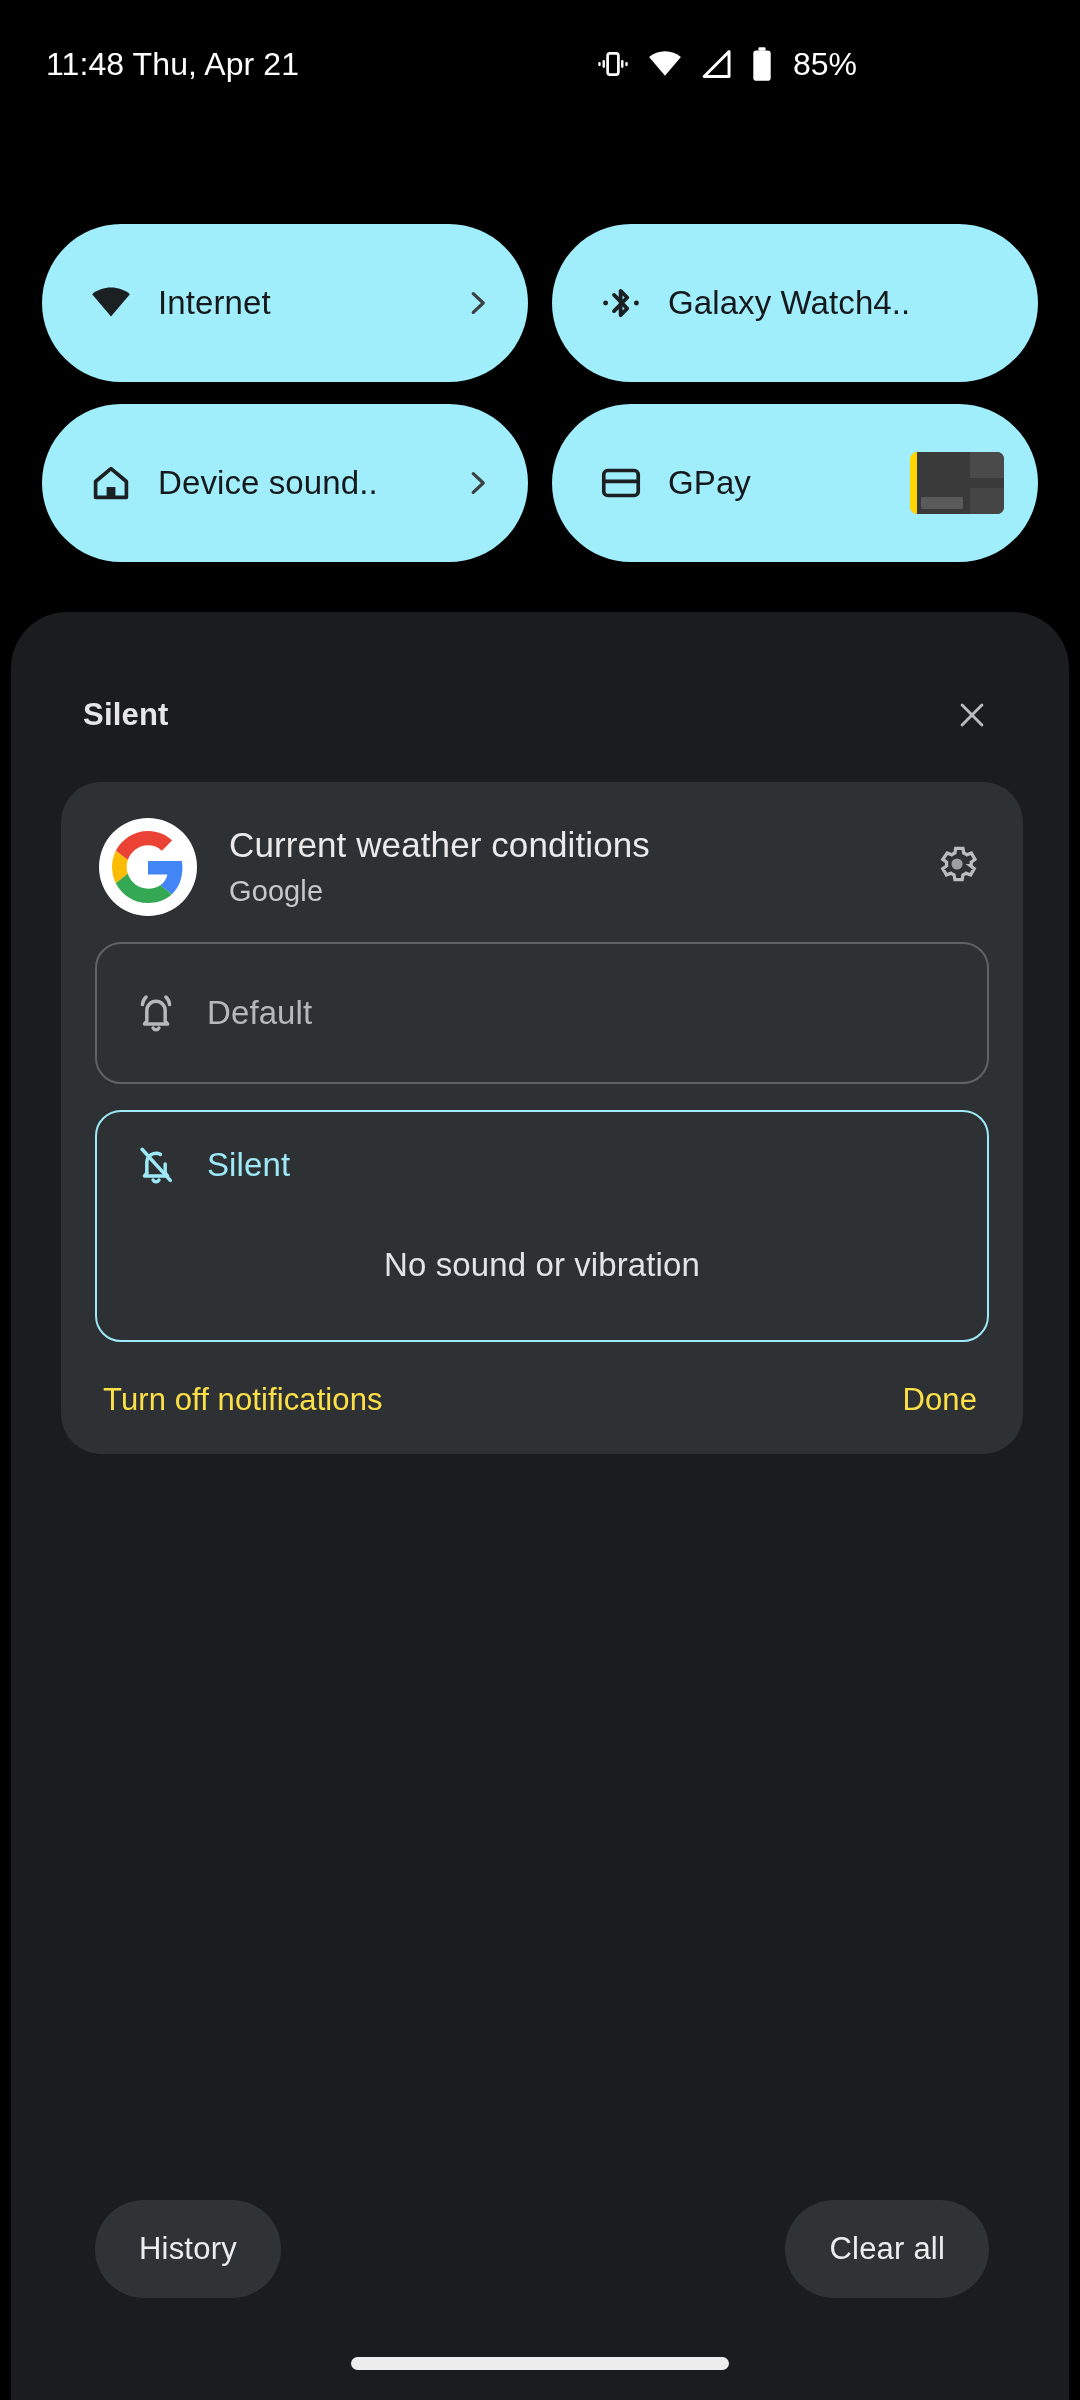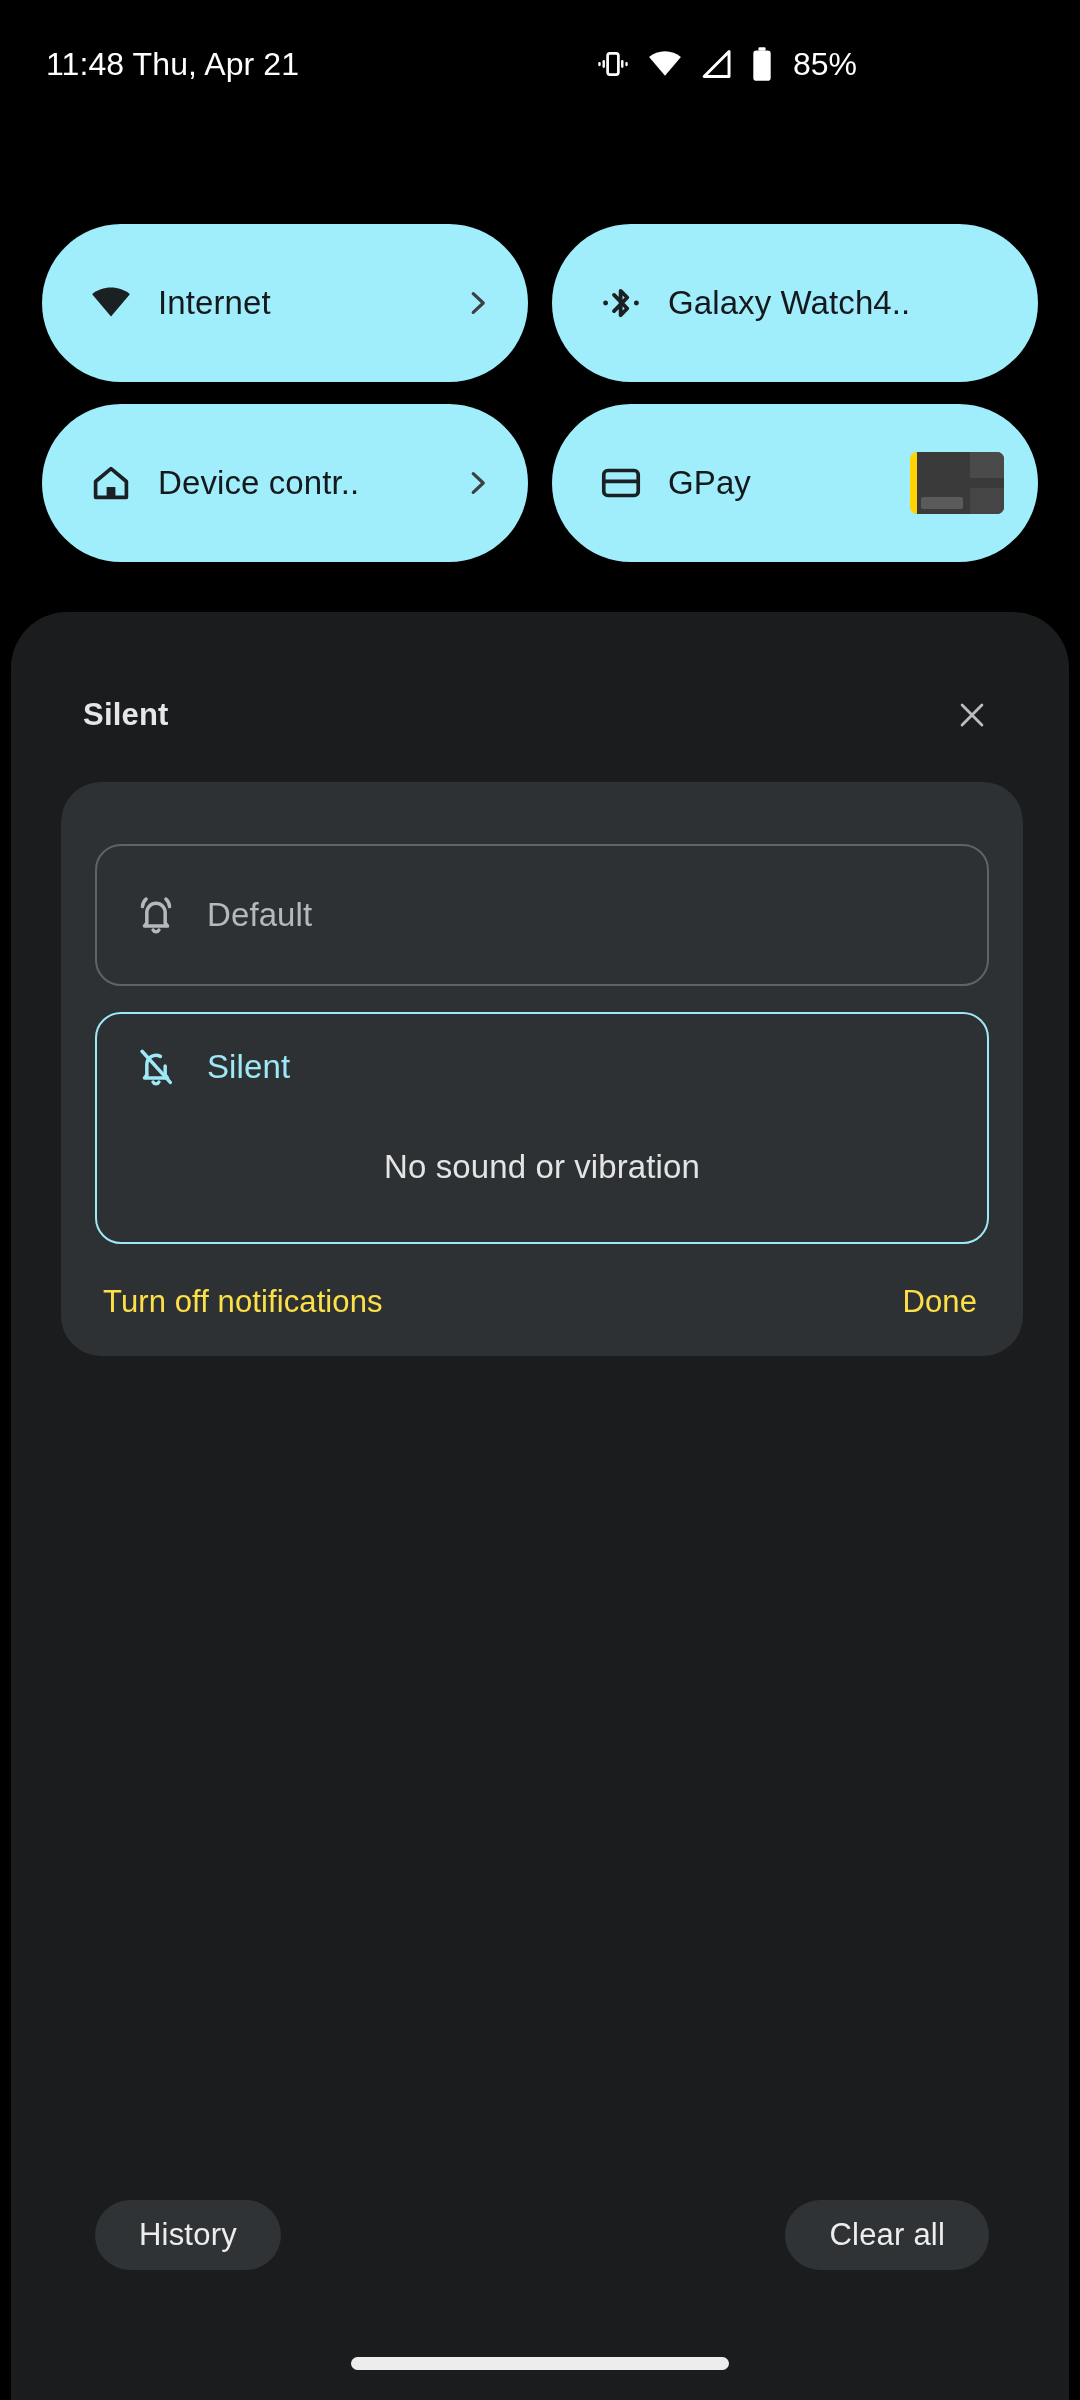--- a/index.html
+++ b/index.html
@@ -239,21 +239,21 @@
   }
 
   
   #shade-footer {
     position:absolute;
     top:1588px; left:84px;
     width:894px;
     display:flex; align-items:center; justify-content:space-between;
   }
   .pill {
-    height:70px;
+    height:98px;
     background:#303335;
     border-radius:49px;
     display:flex; align-items:center; justify-content:center;
     padding:16px 44px;
     font-size:31px;
     color:#EDEDED;
     cursor:pointer;
     font-family:"Liberation Sans", sans-serif;
     border:none;
     letter-spacing:0.2px;
@@ -333,21 +333,21 @@
       <span class="qs-label">Galaxy Watch4..</span>
     </div>
 
     <div class="qs-tile">
       <span class="qs-icon">
         <svg width="44" height="44" viewBox="0 0 24 24" fill="none" stroke="#1B2022" stroke-width="2" stroke-linejoin="round">
           <path d="M3.6 11.2 12 4.2l8.4 7v8.6H3.6v-8.6z"></path>
           <rect x="9.6" y="14.2" width="4.8" height="5.6" fill="#1B2022" stroke="none"></rect>
         </svg>
       </span>
-      <span class="qs-label">Device contr..</span>
+      <span class="qs-label">Device sound..</span>
       <span class="qs-chevron">
         <svg width="30" height="30" viewBox="0 0 24 24" fill="none" stroke="#3B4042" stroke-width="2.6" stroke-linecap="round" stroke-linejoin="round">
           <polyline points="9,4.5 17,12 9,19.5"></polyline>
         </svg>
       </span>
     </div>
 
     <div class="qs-tile">
       <span class="qs-icon">
         <svg width="44" height="44" viewBox="0 0 24 24" fill="none" stroke="#1B2022" stroke-width="2" stroke-linejoin="round">
@@ -370,20 +370,40 @@
       <span id="shade-close">
         <svg width="34" height="34" viewBox="0 0 24 24" fill="none" stroke="#B9BDBF" stroke-width="2" stroke-linecap="round">
           <line x1="5" y1="5" x2="19" y2="19"></line>
           <line x1="19" y1="5" x2="5" y2="19"></line>
         </svg>
       </span>
     </div>
 
     <div id="notif-card">
 
+      <div id="notif-head">
+        <span id="app-avatar">
+          <svg width="72" height="72" viewBox="0 0 48 48">
+            <path fill="#EA4335" d="M24 9.5c3.54 0 6.71 1.22 9.21 3.6l6.85-6.85C35.9 2.38 30.47 0 24 0 14.62 0 6.51 5.38 2.56 13.22l7.98 6.19C12.43 13.72 17.74 9.5 24 9.5z"></path>
+            <path fill="#4285F4" d="M46.98 24.55c0-1.57-.15-3.09-.38-4.55H24v9.02h12.94c-.58 2.96-2.26 5.48-4.78 7.18l7.73 6c4.51-4.18 7.09-10.36 7.09-17.65z"></path>
+            <path fill="#FBBC05" d="M10.53 28.59c-.48-1.45-.76-2.99-.76-4.59s.27-3.14.76-4.59l-7.98-6.19C.92 16.46 0 20.12 0 24c0 3.88.92 7.54 2.56 10.78l7.97-6.19z"></path>
+            <path fill="#34A853" d="M24 48c6.48 0 11.93-2.13 15.89-5.81l-7.73-6c-2.15 1.45-4.92 2.3-8.16 2.3-6.26 0-11.57-4.22-13.47-9.91l-7.98 6.19C6.51 42.62 14.62 48 24 48z"></path>
+          </svg>
+        </span>
+        <div id="notif-head-text">
+          <div id="notif-title">Current weather conditions</div>
+          <div id="notif-app">Google</div>
+        </div>
+        <span id="notif-gear">
+          <svg width="46" height="46" viewBox="0 0 24 24" fill="none" stroke="#B9BDBF" stroke-width="1.7">
+            <circle cx="12" cy="12" r="2.9" fill="#9BA0A2" stroke="none"></circle>
+            <path d="M19.4 12.9a7.6 7.6 0 0 0 0-1.8l2-1.5-1.9-3.3-2.4.9a7.5 7.5 0 0 0-1.6-.9l-.4-2.5h-3.8l-.4 2.5a7.5 7.5 0 0 0-1.6.9l-2.4-.9L4.6 9.6l2 1.5a7.6 7.6 0 0 0 0 1.8l-2 1.5 1.9 3.3 2.4-.9a7.5 7.5 0 0 0 1.6.9l.4 2.5h3.8l.4-2.5a7.5 7.5 0 0 0 1.6-.9l2.4.9 1.9-3.3-2-1.5z"></path>
+          </svg>
+        </span>
+      </div>
 
       <div class="opt opt-default">
         <div class="opt-row">
           <span class="opt-icon">
             <svg width="44" height="44" viewBox="0 0 24 24" fill="none" stroke="#B5B9BB" stroke-width="1.9" stroke-linecap="round" stroke-linejoin="round">
               <path d="M7 16.3V10.6a5 5 0 0 1 10 0v5.7l1.3 1.7H5.7L7 16.3z"></path>
               <path d="M10.4 20.2a1.8 1.8 0 0 0 3.2 0"></path>
               <path d="M4.6 7.4A6.6 6.6 0 0 1 6.6 3.3"></path>
               <path d="M19.4 7.4a6.6 6.6 0 0 0-2-4.1"></path>
             </svg>

